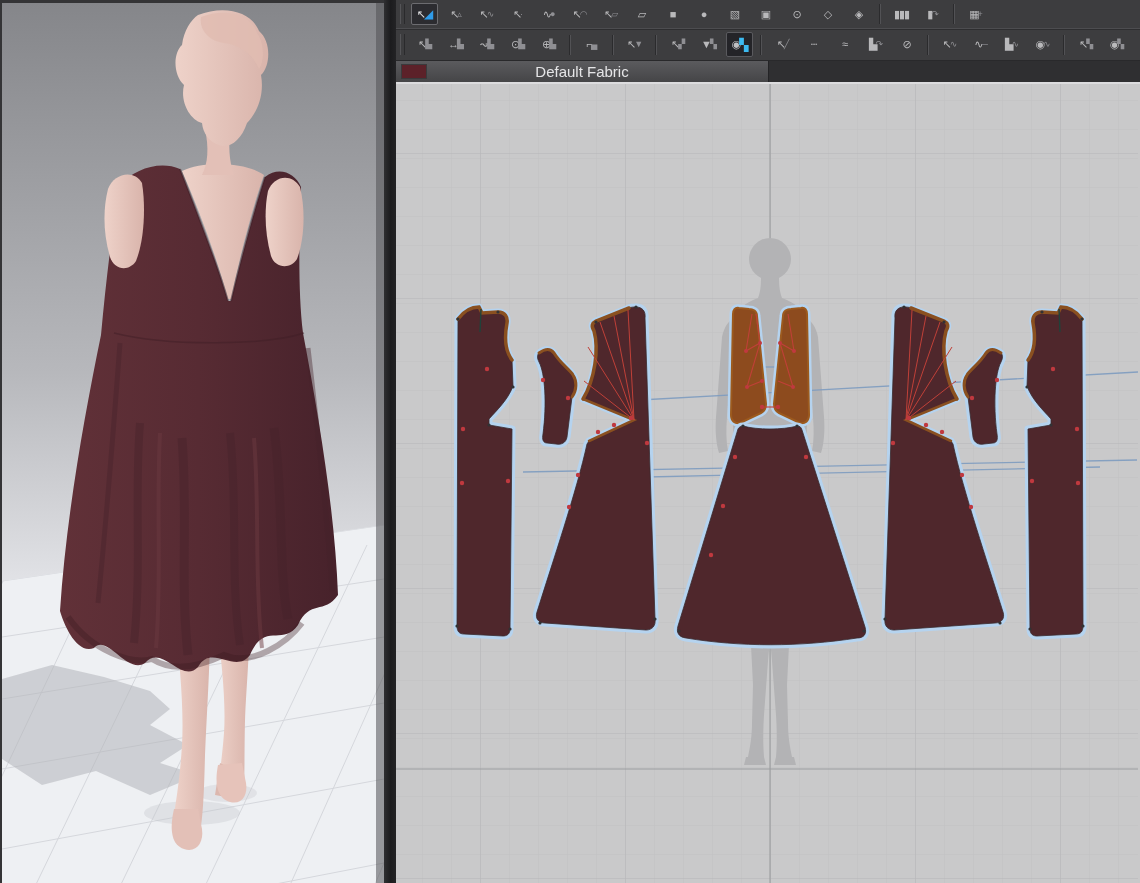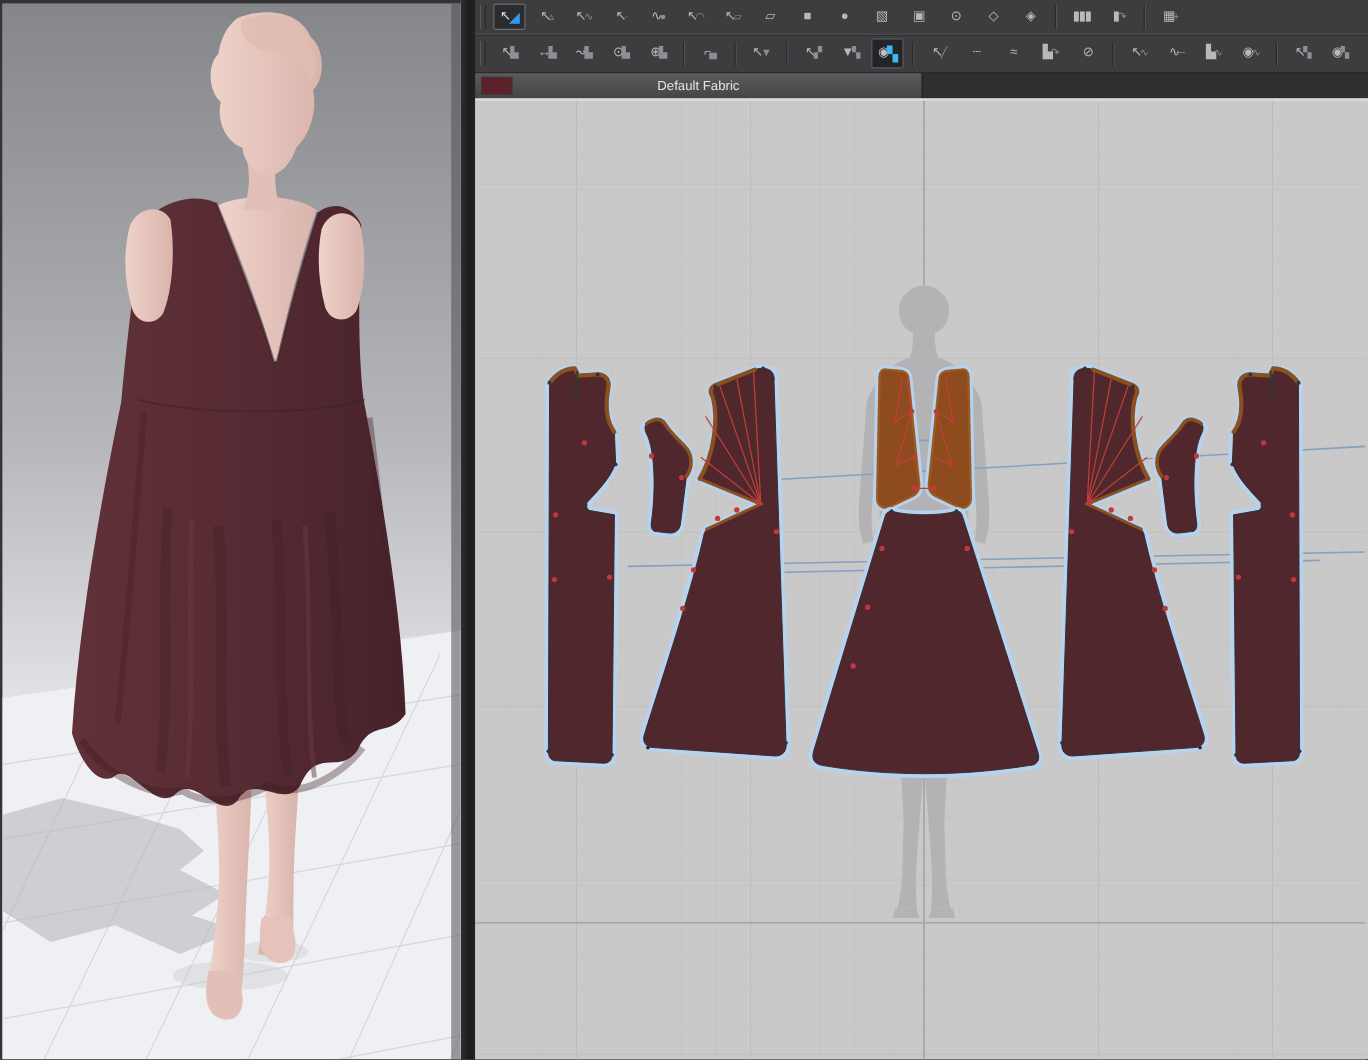--- a/index.html
+++ b/index.html
@@ -22,21 +22,21 @@
   .tb-btn .accent{color:#8f8f93;font-size:9px;margin-left:-1px;}
   .tb-btn.selected{background:#2c2c30;border-color:#6c6c70;color:#e3e3e5;}
   .tb-btn.selected .accent{color:#2f9be8;font-size:12px;}
   .tb-btn.active{background:#242428;border-color:#5a5a5e;color:#bfbfc2;}
   .tb-btn.active .accent{color:#3cbaf0;font-size:12px;}
   .tb-sep{width:0;height:20px;border-left:1px solid #2b2b2d;border-right:1px solid #525255;margin:0 5px;}
   .tabbar{height:22px;background:#2f2f31;display:flex;align-items:stretch;border-top:1px solid #29292b;}
   .fabric-tab{width:373px;background:linear-gradient(#5b5b5e,#454547);display:flex;align-items:center;
               position:relative;border-right:1px solid #242426;}
   .fabric-swatch{width:26px;height:15px;margin-left:5px;border:1px solid #3a3a3c;}
-  .fabric-label{position:absolute;left:0;right:0;text-align:center;color:#e5e5e7;font-size:11px;}
+  .fabric-label{position:absolute;left:0;right:0;text-align:center;color:#e5e5e7;font-size:15px;}
   .canvas2d{flex:1;position:relative;border-top:2px solid #dcdcde;background:#c9c9ca;min-height:0;}
   .canvas2d svg{display:block;}
 </style>
 </head>
 <body>
 
 <div class="app">
 
   <div class="pane3d">
     <svg width="382" height="880" viewBox="0 0 382 880">

